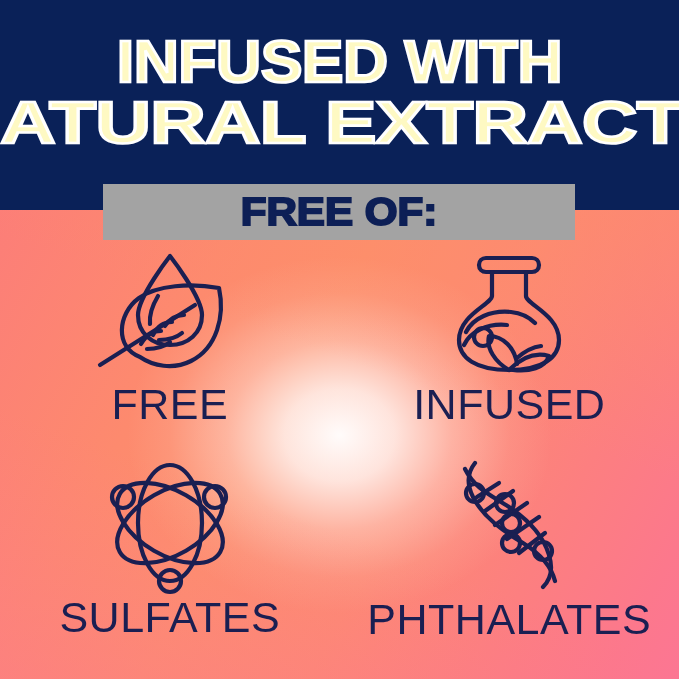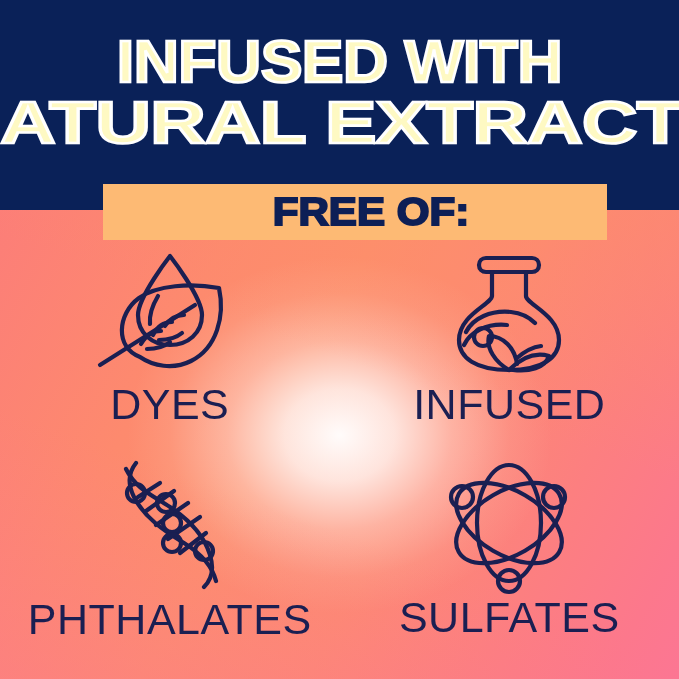--- a/index.html
+++ b/index.html
@@ -94,26 +94,25 @@
     -webkit-text-stroke: 2.6px #ffffff;
   }
 
   
   .free-banner {
     position: absolute;
     left: 103px;
     top: 184px;
     width: 472px;
     height: 56px;
-    background: #fdba74;
+    background: #a3a3a3;
     display: flex;
     align-items: center;
     justify-content: center;
     z-index: 6;
-    padding-left: 32px;
   }
   .free-banner-text {
     color: #0d1f56;
     font-family: "Liberation Sans Narrow", "Liberation Sans", sans-serif;
     font-weight: 700;
     font-size: 39px;
     letter-spacing: 0px;
     transform: scaleX(1.08);
     -webkit-text-stroke: 2px #0d1f56;
   }
@@ -207,21 +206,21 @@
           <path d="M58 83 C63 74 68 70 77 70"></path>
           <path d="M70 74 C75 66 81 63 89 63"></path>
           <path d="M52 97 C61 97 69 95 75 90"></path>
           <path d="M64 88 C73 88 81 86 87 81"></path>
 
           <path d="M75 4 C75 4 43 45 43 63 C43 81 57 93 75 93 C93 93 107 81 107 63 C107 45 75 4 75 4 Z"></path>
 
           <path d="M63 44 C57 54 54 62 55 72"></path>
         </svg>
       </span>
-      <span class="cell-label">DYES</span>
+      <span class="cell-label">FREE</span>
     </div>
 
     <div class="cell cell-parabens">
       <span class="cell-icon">
         <svg class="icon" width="140" height="122" viewBox="0 0 140 122">
 
           <path d="M47 6 L93 6 C97 6 100 9 100 13 C100 17 97 20 93 20 L47 20 C43 20 40 17 40 13 C40 9 43 6 47 6 Z"></path>
 
           <path d="M53 20 L53 44"></path>
           <path d="M87 20 L87 44"></path>
@@ -232,20 +231,36 @@
           <path d="M25 93 C31 80 48 71 68 73"></path>
 
           <circle cx="44" cy="85" r="9"></circle>
 
           <path d="M70 118 C56 110 47 96 50 84 C64 84 76 96 78 112"></path>
           <path d="M70 118 C82 106 96 100 110 104 C106 116 90 120 74 118"></path>
           <path d="M78 106 C86 99 94 95 102 94"></path>
         </svg>
       </span>
       <span class="cell-label">INFUSED</span>
+    </div>
+
+    <div class="cell cell-sulfates">
+      <span class="cell-icon">
+        <svg class="icon" width="142" height="136" viewBox="0 0 142 136">
+
+          <ellipse cx="71" cy="66" rx="32" ry="58"></ellipse>
+          <ellipse cx="71" cy="66" rx="32" ry="58" transform="rotate(60 71 66)"></ellipse>
+          <ellipse cx="71" cy="66" rx="32" ry="58" transform="rotate(120 71 66)"></ellipse>
+
+          <circle cx="24" cy="40" r="11"></circle>
+          <circle cx="116" cy="40" r="11"></circle>
+          <circle cx="71" cy="124" r="11"></circle>
+        </svg>
+      </span>
+      <span class="cell-label">SULFATES</span>
     </div>
 
     <div class="cell cell-phthalates">
       <span class="cell-icon">
         <svg class="icon" width="140" height="140" viewBox="0 0 140 140">
 
           <path d="M26 14 C36 34 52 40 70 52 C88 64 104 80 110 100 C114 113 112 124 104 132"></path>
 
           <path d="M36 8 C28 18 28 30 34 42 C44 62 64 76 84 88 C100 98 112 110 116 126"></path>
 
@@ -258,30 +273,14 @@
           <circle cx="36" cy="38" r="9"></circle>
           <circle cx="66" cy="48" r="9"></circle>
           <circle cx="72" cy="68" r="9"></circle>
           <circle cx="72" cy="88" r="9"></circle>
           <circle cx="104" cy="96" r="9"></circle>
         </svg>
       </span>
       <span class="cell-label">PHTHALATES</span>
     </div>
 
-    <div class="cell cell-sulfates">
-      <span class="cell-icon">
-        <svg class="icon" width="142" height="136" viewBox="0 0 142 136">
-
-          <ellipse cx="71" cy="66" rx="32" ry="58"></ellipse>
-          <ellipse cx="71" cy="66" rx="32" ry="58" transform="rotate(60 71 66)"></ellipse>
-          <ellipse cx="71" cy="66" rx="32" ry="58" transform="rotate(120 71 66)"></ellipse>
-
-          <circle cx="24" cy="40" r="11"></circle>
-          <circle cx="116" cy="40" r="11"></circle>
-          <circle cx="71" cy="124" r="11"></circle>
-        </svg>
-      </span>
-      <span class="cell-label">SULFATES</span>
-    </div>
-
   </div>
 </div>
 
 </body></html>

